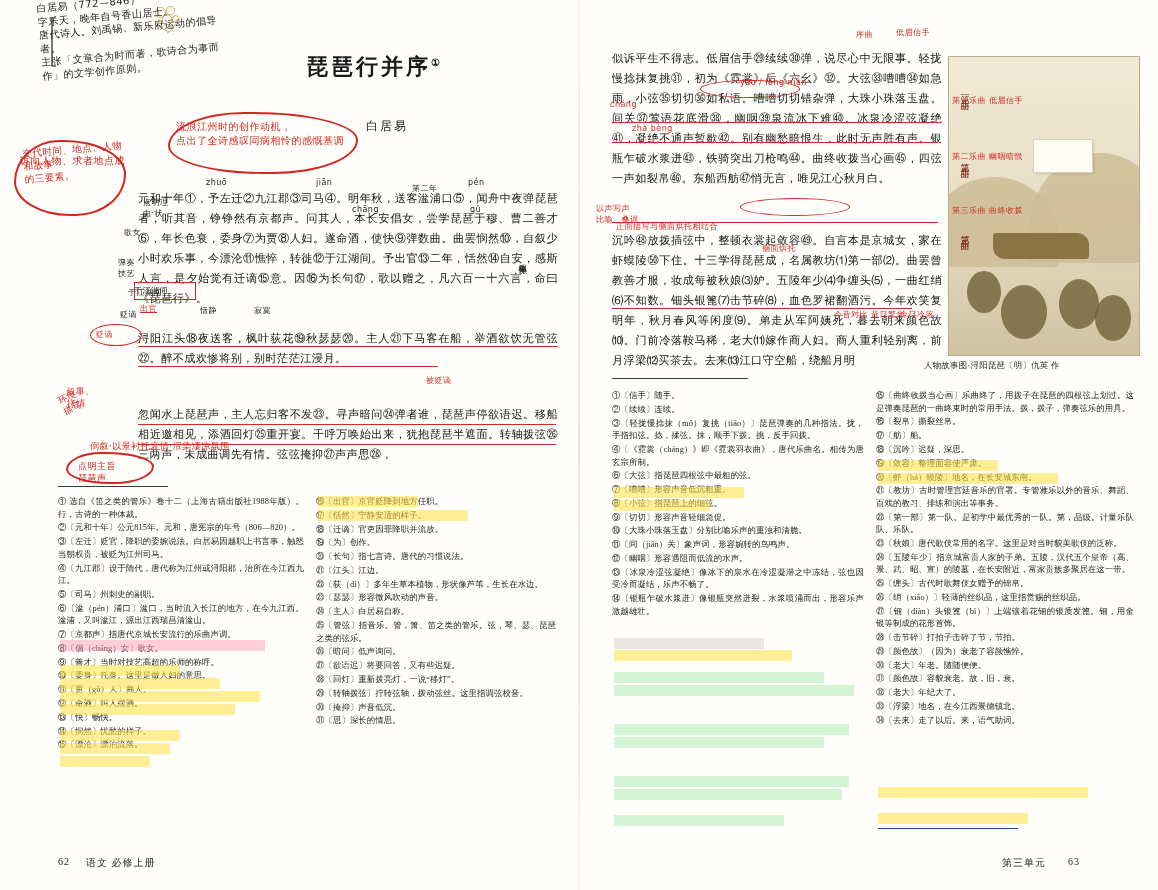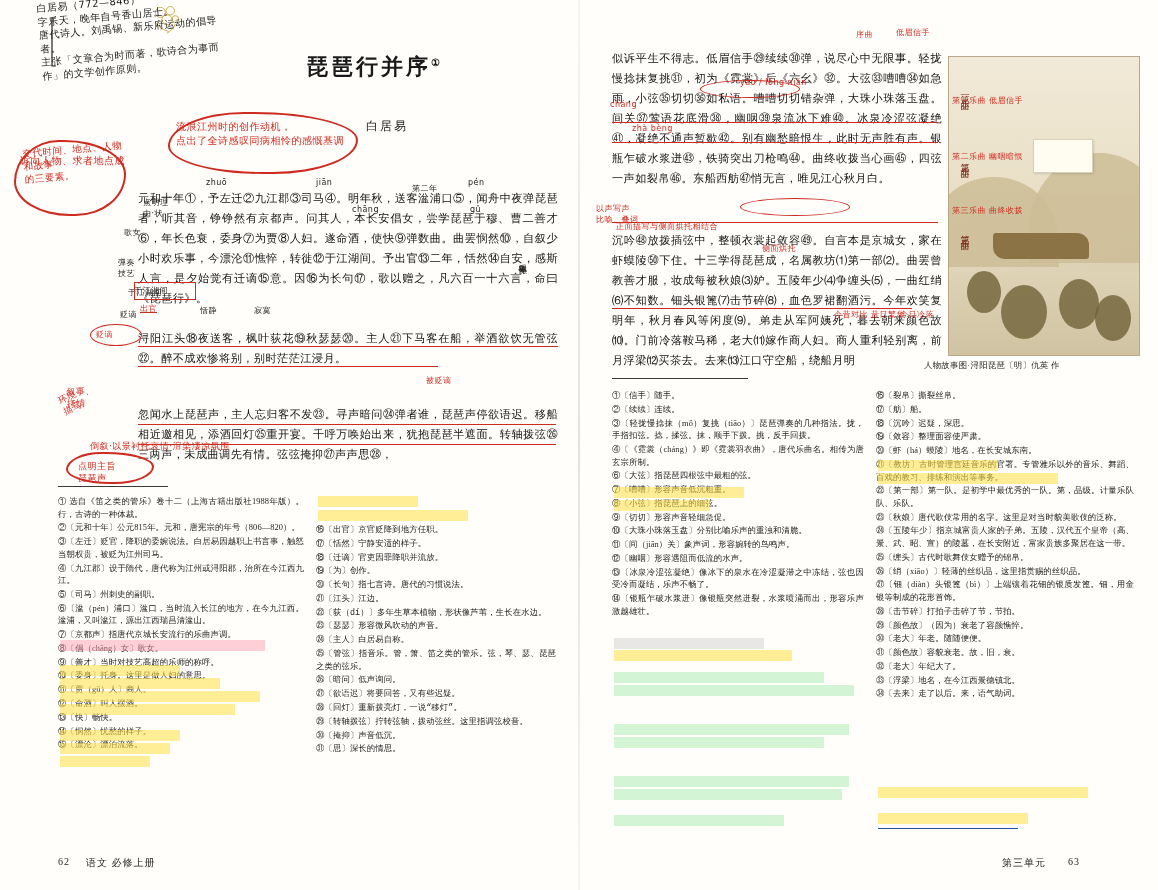--- a/index.html
+++ b/index.html
@@ -228,21 +228,21 @@
     <div>⑧〔倡（chāng）女〕歌女。</div>
     <div>⑨〔善才〕当时对技艺高超的乐师的称呼。</div>
     <div>⑩〔委身〕托身。这里是做人妇的意思。</div>
     <div>⑪〔贾（gǔ）人〕商人。</div>
     <div>⑫〔命酒〕叫人摆酒。</div>
     <div>⑬〔快〕畅快。</div>
     <div>⑭〔悯然〕忧愁的样子。</div>
     <div>⑮〔漂沦〕漂泊流落。</div>
   </div>
 
-  <div class="notes" style="position:absolute; left:316px; top:524px; width:240px;font-family:Liberation Mono, monospace;">
+  <div class="notes" style="position:absolute; left:316px; top:496px; width:240px;">
     <div>⑯〔出官〕京官贬降到地方任职。</div>
     <div>⑰〔恬然〕宁静安适的样子。</div>
     <div>⑱〔迁谪〕官吏因罪降职并流放。</div>
     <div>⑲〔为〕创作。</div>
     <div>⑳〔长句〕指七言诗。唐代的习惯说法。</div>
     <div>㉑〔江头〕江边。</div>
     <div>㉒〔荻（dí）〕多年生草本植物，形状像芦苇，生长在水边。</div>
     <div>㉓〔瑟瑟〕形容微风吹动的声音。</div>
     <div>㉔〔主人〕白居易自称。</div>
     <div>㉕〔管弦〕指音乐。管，箫、笛之类的管乐。弦，琴、瑟、琵琶之类的弦乐。</div>
@@ -359,20 +359,21 @@
     <div>⑧〔小弦〕指琵琶上的细弦。</div>
     <div>⑨〔切切〕形容声音轻细急促。</div>
     <div>⑩〔大珠小珠落玉盘〕分别比喻乐声的重浊和清脆。</div>
     <div>⑪〔间（jiān）关〕象声词，形容婉转的鸟鸣声。</div>
     <div>⑫〔幽咽〕形容遇阻而低流的水声。</div>
     <div>⑬〔冰泉冷涩弦凝绝〕像冰下的泉水在冷涩凝滞之中冻结，弦也因受冷而凝结，乐声不畅了。</div>
     <div>⑭〔银瓶乍破水浆迸〕像银瓶突然迸裂，水浆喷涌而出，形容乐声激越雄壮。</div>
   </div>
 
   <div class="notes" style="position:absolute; left:876px; top:390px; width:258px;">
+    <div>⑮〔曲终收拨当心画〕乐曲终了，用拨子在琵琶的四根弦上划过。这是弹奏琵琶的一曲终束时的常用手法。拨，拨子，弹奏弦乐的用具。</div>
     <div>⑯〔裂帛〕撕裂丝帛。</div>
     <div>⑰〔舫〕船。</div>
     <div>⑱〔沉吟〕迟疑，深思。</div>
     <div>⑲〔敛容〕整理面容使严肃。</div>
     <div>⑳〔虾（há）蟆陵〕地名，在长安城东南。</div>
     <div>㉑〔教坊〕古时管理宫廷音乐的官署。专管雅乐以外的音乐、舞蹈、百戏的教习、排练和演出等事务。</div>
     <div>㉒〔第一部〕第一队。是初学中最优秀的一队。第，品级。计量乐队队、乐队。</div>
     <div>㉓〔秋娘〕唐代歌伎常用的名字。这里是对当时貌美歌伎的泛称。</div>
     <div>㉔〔五陵年少〕指京城富贵人家的子弟。五陵，汉代五个皇帝（高、景、武、昭、宣）的陵墓，在长安附近，富家贵族多聚居在这一带。</div>
     <div>㉕〔缠头〕古代时歌舞伎女赠予的锦帛。</div>

